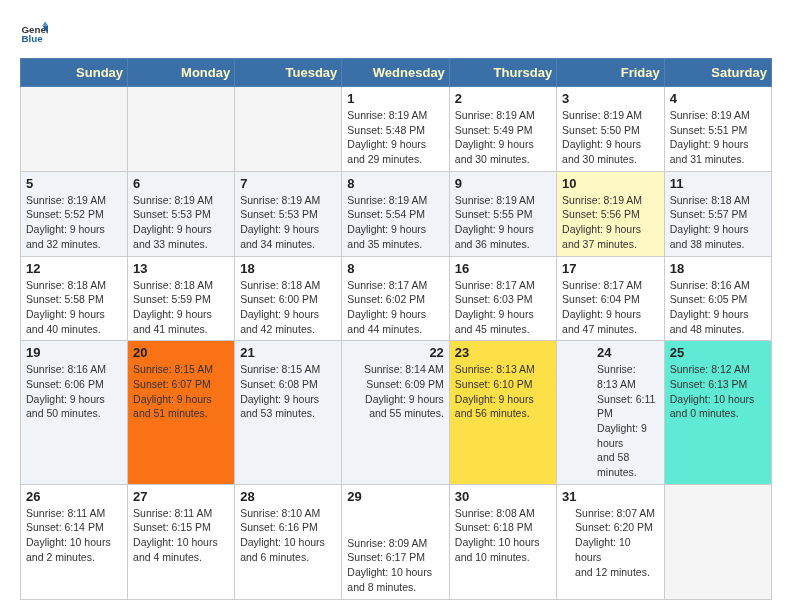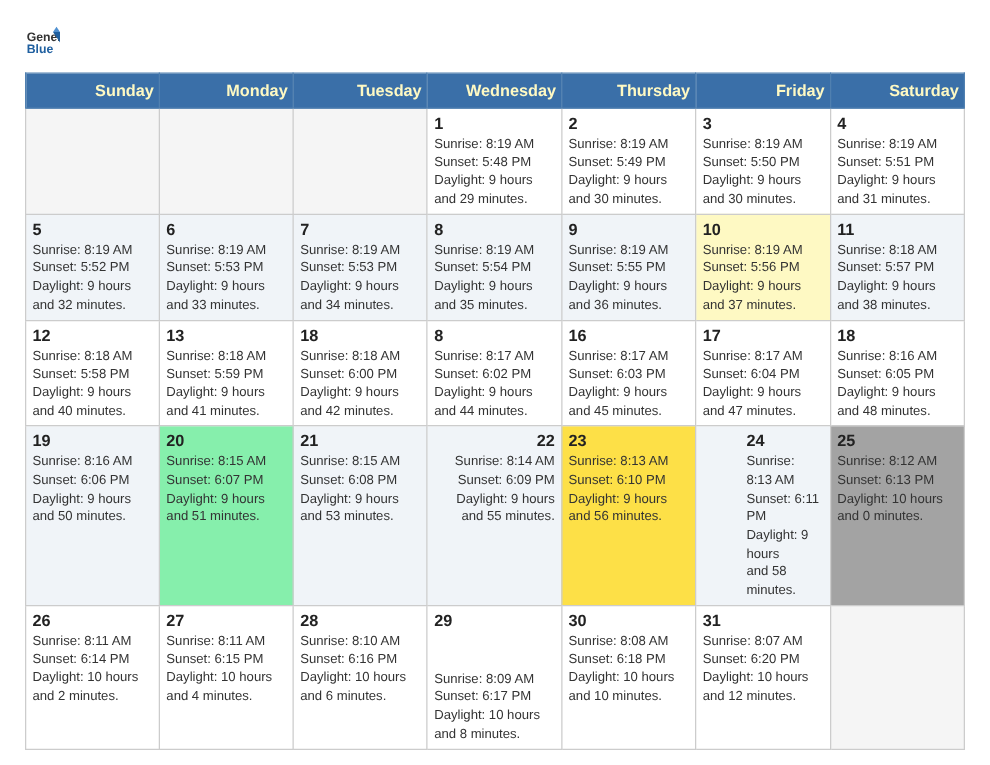--- a/index.html
+++ b/index.html
@@ -263,21 +263,21 @@
         </td>
       </tr>
       <tr>
         <td style="background: rgb(240, 244, 248);">
           <div class="day-number">19</div>
           <div class="day-info" style="white-space: pre-line;">Sunrise: 8:16 AM
 Sunset: 6:06 PM
 Daylight: 9 hours
 and 50 minutes.</div>
         </td>
-        <td style="background: #86efac;">
+        <td style="background: #f97316;">
           <div class="day-number">20</div>
           <div class="day-info" style="white-space: pre-line;">Sunrise: 8:15 AM
 Sunset: 6:07 PM
 Daylight: 9 hours
 and 51 minutes.</div>
         </td>
         <td style="background: rgb(240, 244, 248); margin-left: 20px;">
           <div class="day-number">21</div>
           <div class="day-info" style="white-space: pre-line;">Sunrise: 8:15 AM
 Sunset: 6:08 PM
@@ -298,21 +298,21 @@
 Daylight: 9 hours
 and 56 minutes.</div>
         </td>
         <td style="background: rgb(240, 244, 248); padding-left: 40px;">
           <div class="day-number">24</div>
           <div class="day-info" style="white-space: pre-line;">Sunrise: 8:13 AM
 Sunset: 6:11 PM
 Daylight: 9 hours
 and 58 minutes.</div>
         </td>
-        <td style="background: #a3a3a3;">
+        <td style="background: #5eead4;">
           <div class="day-number">25</div>
           <div class="day-info" style="white-space: pre-line;">Sunrise: 8:12 AM
 Sunset: 6:13 PM
 Daylight: 10 hours
 and 0 minutes.</div>
         </td>
       </tr>
       <tr>
         <td>
           <div class="day-number">26</div>
@@ -344,21 +344,21 @@
         </td>
         <td>
           <div class="day-number">30</div>
           <div class="day-info" style="white-space: pre-line;">Sunrise: 8:08 AM
 Sunset: 6:18 PM
 Daylight: 10 hours
 and 10 minutes.</div>
         </td>
         <td>
           <div class="day-number">31</div>
-          <div class="day-info" style="white-space: pre-line;">Sunrise: 8:07 AM
+          <div class="day-info" style="white-space: pre-line; margin-left: 13px;">Sunrise: 8:07 AM
 Sunset: 6:20 PM
 Daylight: 10 hours
 and 12 minutes.</div>
         </td>
         <td class="empty"></td>
       </tr>
     </tbody>
 </table>
 
 </body></html>

